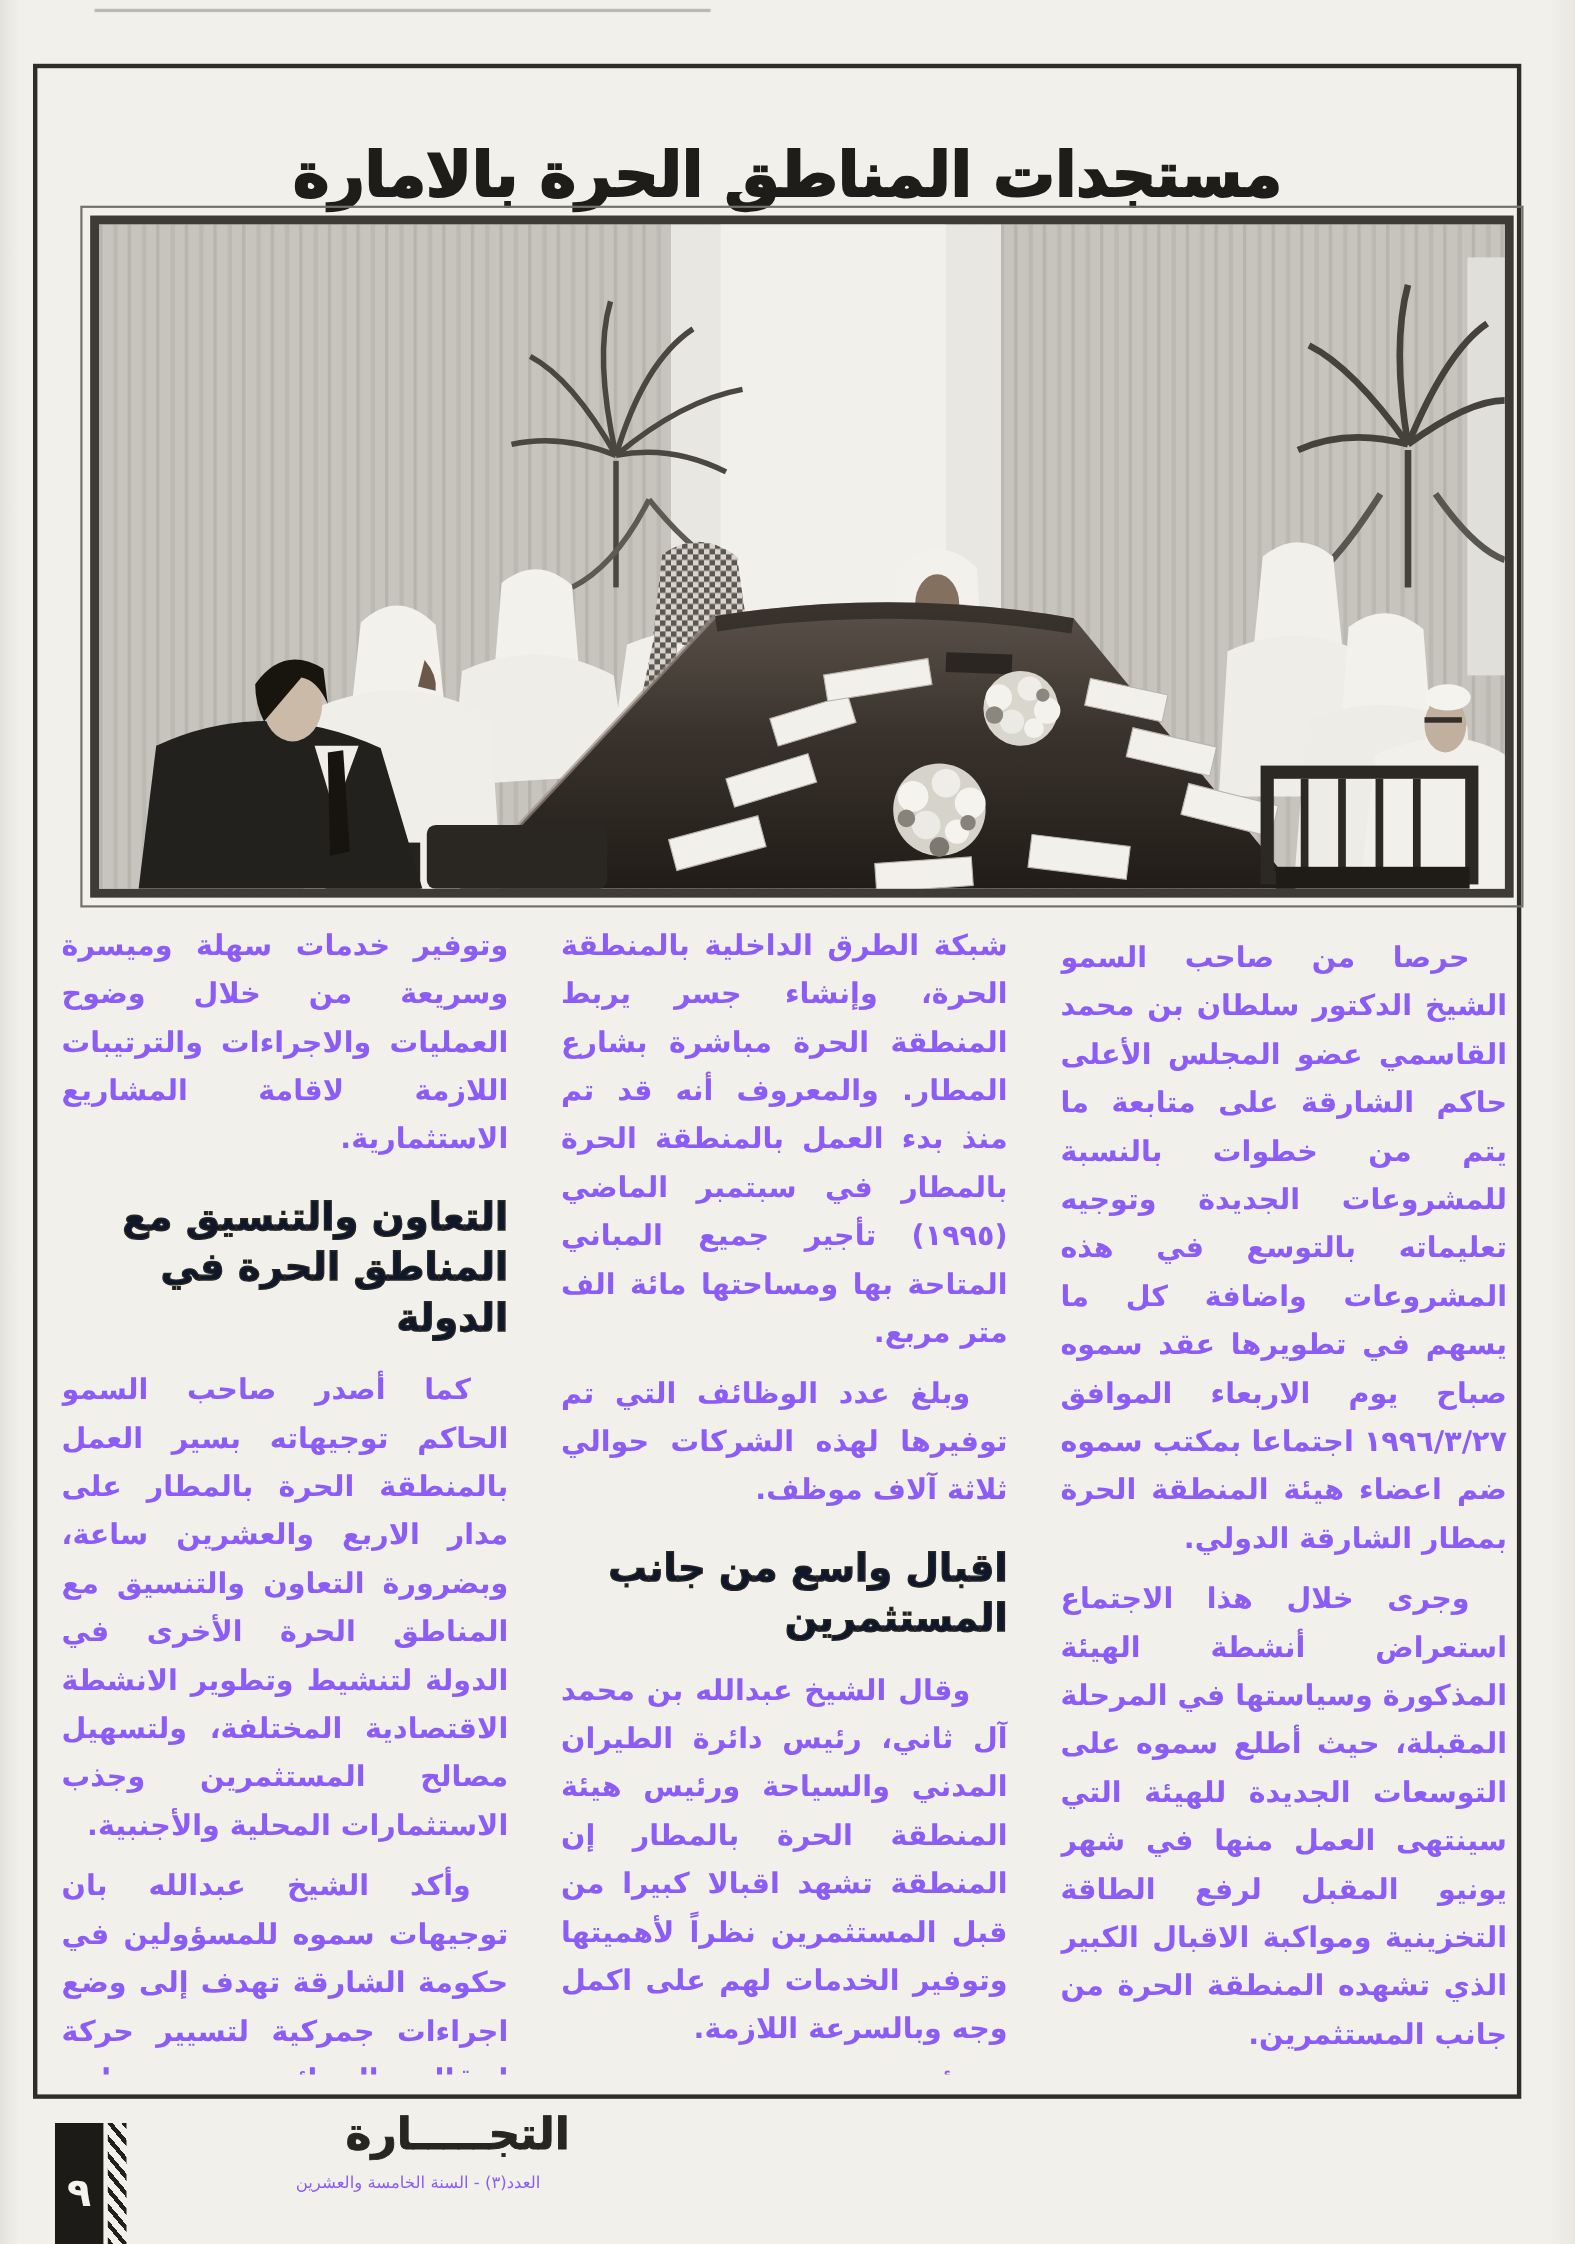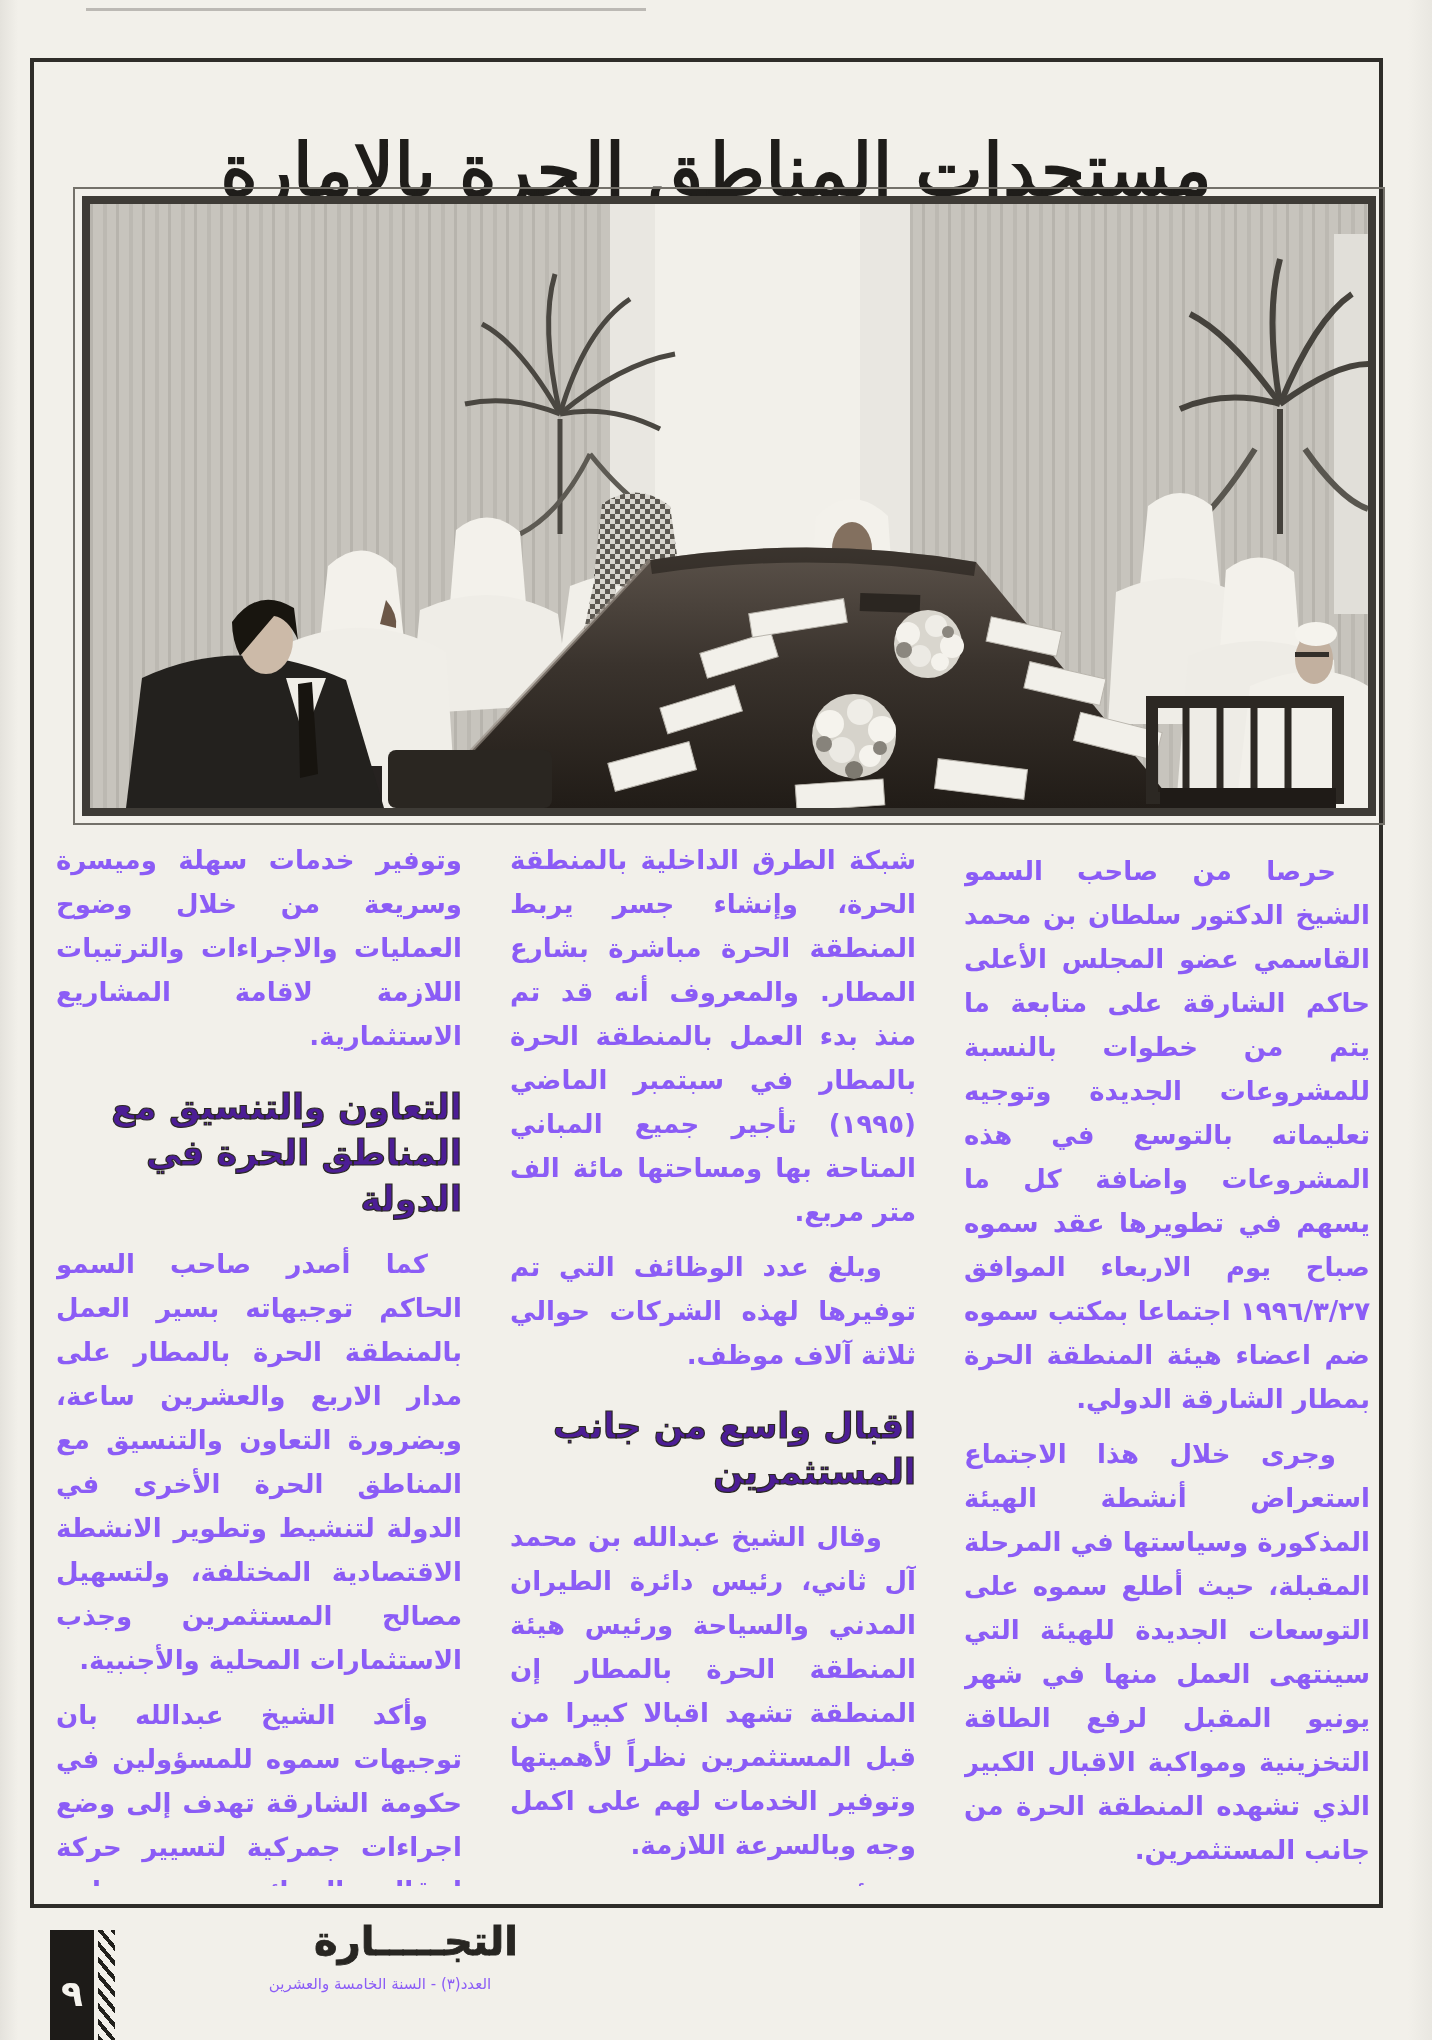--- a/index.html
+++ b/index.html
@@ -20,21 +20,21 @@
   .page-frame{
     position:absolute;left:30px;top:58px;width:1353px;height:1850px;
     border:4px solid #2f2d29;
     box-sizing:border-box;
     background:transparent;
   }
   
   .headline{
     position:absolute;left:40px;right:40px;top:66px;height:112px;
     display:flex;align-items:center;justify-content:center;
-    font-size:72px;font-weight:normal;color:#1f1d1a;
+    font-size:56px;font-weight:bold;color:#1f1d1a;
     -webkit-text-stroke:2px #1f1d1a;
     letter-spacing:0px;white-space:nowrap;
   }
   
   .photo-frame{
     position:absolute;left:82px;top:196px;width:1278px;height:604px;
     border:8px solid #3e3b36;
     outline:2px solid #74716a;outline-offset:7px;
     box-sizing:content-box;
     background:#c6c3bc;
@@ -49,21 +49,21 @@
   .col{overflow:hidden;}
   .body{
     margin:0 0 6px 0;
     font-size:26px;line-height:44px;font-weight:bold;
     text-align:justify;color:#8b5cf6;
   }
   .indent{text-indent:34px;margin-top:11px;}
   .subhead{
     margin:26px 0 20px 0;
     font-size:35px;line-height:46px;font-weight:bold;
-    color:#4c1d95;-webkit-text-stroke:1.2px #2b2824;
+    color:#0f172a;-webkit-text-stroke:1.2px #2b2824;
     text-align:right;
   }
   
   .page-num-box{
     position:absolute;left:50px;top:1930px;width:44px;height:110px;
     background:#1d1b18;
     display:flex;align-items:flex-end;justify-content:center;
     color:#f5f3ed;font-size:36px;font-weight:bold;padding-bottom:26px;
     box-sizing:border-box;
   }

